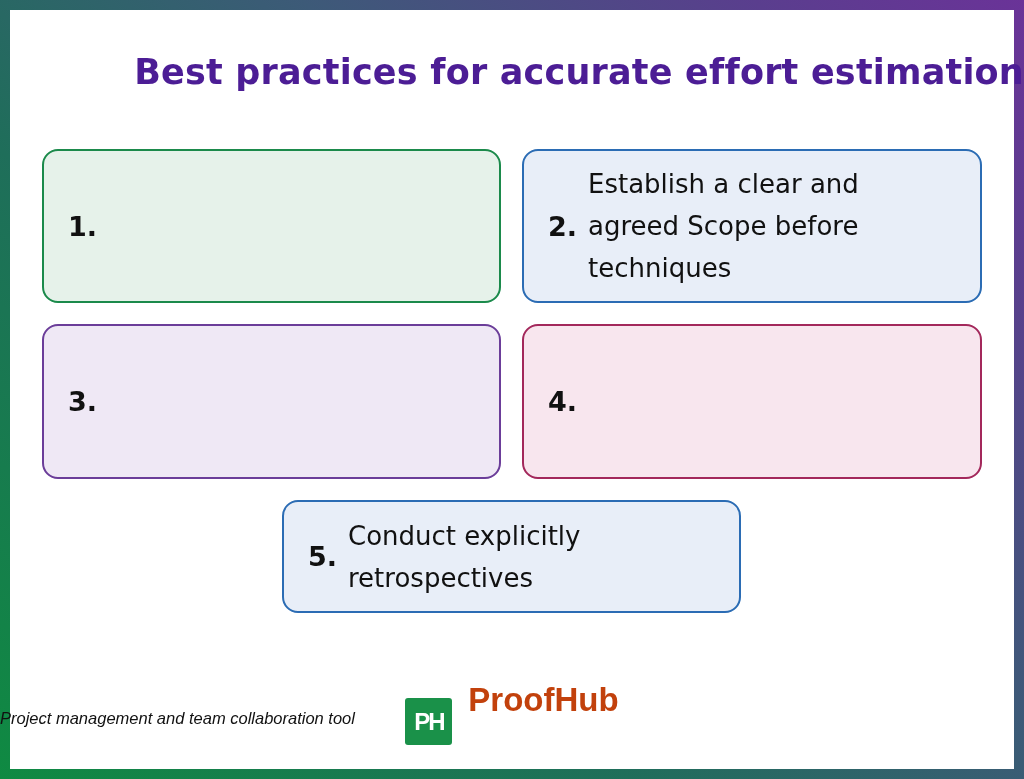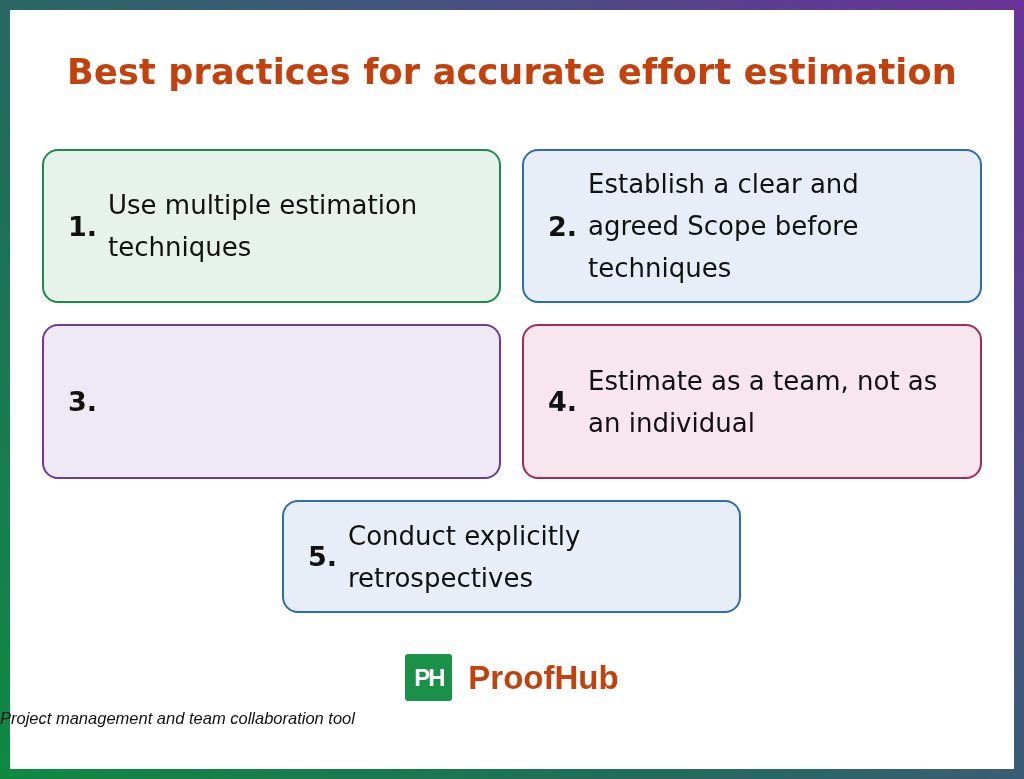--- a/index.html
+++ b/index.html
@@ -8,21 +8,21 @@
     background: linear-gradient(45deg, #0f8a42 0%, #1f6e5a 35%, #3d5a78 60%, #5a3e8e 85%, #6a3398 100%);
     position: relative;
     font-family: "DejaVu Sans", sans-serif;
   }
   .panel {
     position: absolute; left: 10px; top: 10px; width: 1004px; height: 759px;
     background: #ffffff;
   }
   .title {
     position: absolute; left: 0; top: 52px; width: 1024px;
-    text-align: center; font-weight: bold; font-size: 35px; color: #c2410c;
+    text-align: right; font-weight: bold; font-size: 35px; color: #4c1d95;
     letter-spacing: 0.2px;
   }
   .card {
     position: absolute; box-sizing: border-box;
     border: 2.5px solid; border-radius: 16px;
     display: flex; align-items: center;
   }
   .card .num {
     font-weight: bold; font-size: 27px; color: #111;
     width: 38px; margin-left: 24px; flex: 0 0 auto;
@@ -38,54 +38,53 @@
   .c5 { left: 282px; top: 500px; width: 459px; height: 113px; border-color: #2b6cb4; background: #e8eef8; }
   .brand {
     position: absolute; left: 0; top: 654px; width: 1024px;
     display: flex; justify-content: center; align-items: center;
   }
   .logo-box {
     width: 47px; height: 47px; background: #1a9149; border-radius: 3px;
     display: flex; align-items: center; justify-content: center;
     color: #fff; font-weight: bold; font-size: 24px; letter-spacing: -2px;
     font-family: "Liberation Sans", sans-serif;
+    margin-top: 44px;
   }
   .brand-name {
     margin-left: 16px; font-family: Liberation Sans, sans-serif;
     font-weight: bold; font-size: 33px; color: #c2410c;
   }
   .tagline {
     position: absolute; left: 0; top: 709px; width: 932px; text-align: left;
     font-family: "Liberation Sans", sans-serif; font-size: 16.5px; color: #111; font-style: italic;
   }
 </style>
 </head>
 <body>
 
 <div class="panel"></div>
 
 <div class="title">Best practices for accurate effort estimation</div>
 
 <div class="card c1">
   <span class="num">1.</span>
-  <span class="text" style="max-width:340px">Use multiple estimation techniques</span>
 </div>
 
 <div class="card c2">
   <span class="num">2.</span>
   <span class="text" style="max-width:300px">Establish a clear and agreed Scope before techniques</span>
 </div>
 
 <div class="card c3">
   <span class="num">3.</span>
 </div>
 
 <div class="card c4">
   <span class="num">4.</span>
-  <span class="text" style="max-width:375px">Estimate as a team, not as an individual</span>
 </div>
 
 <div class="card c5">
   <span class="num">5.</span>
   <span class="text" style="max-width:300px">Conduct explicitly retrospectives</span>
 </div>
 
 <div class="brand">
   <div class="logo-box">PH</div>
   <span class="brand-name">ProofHub</span>

